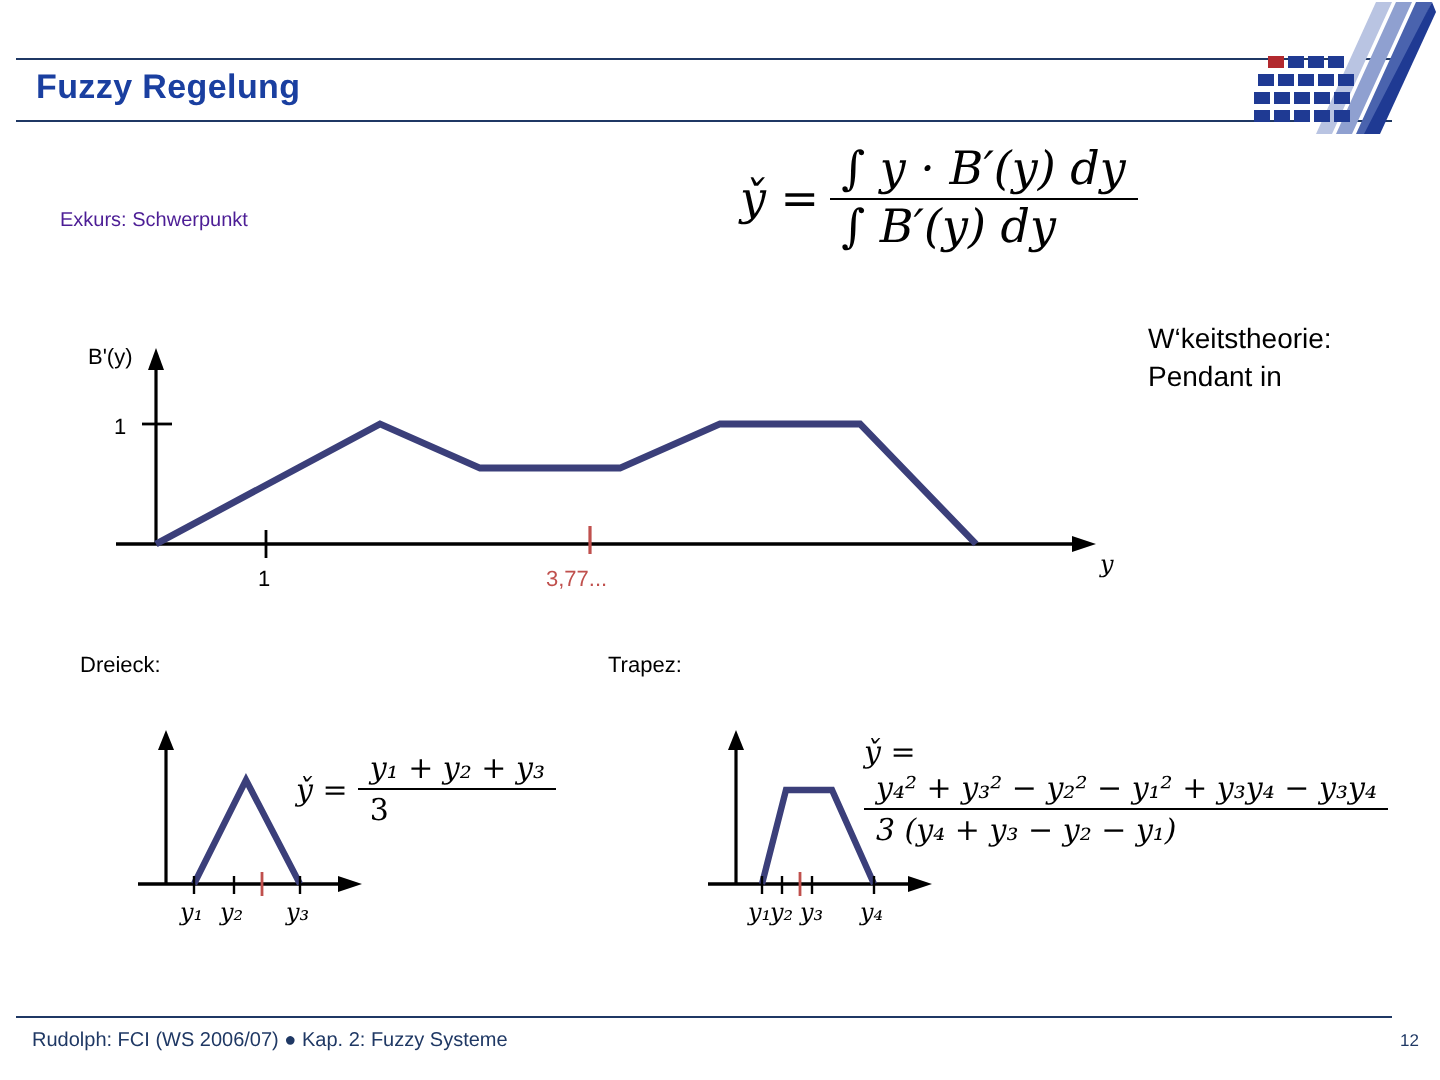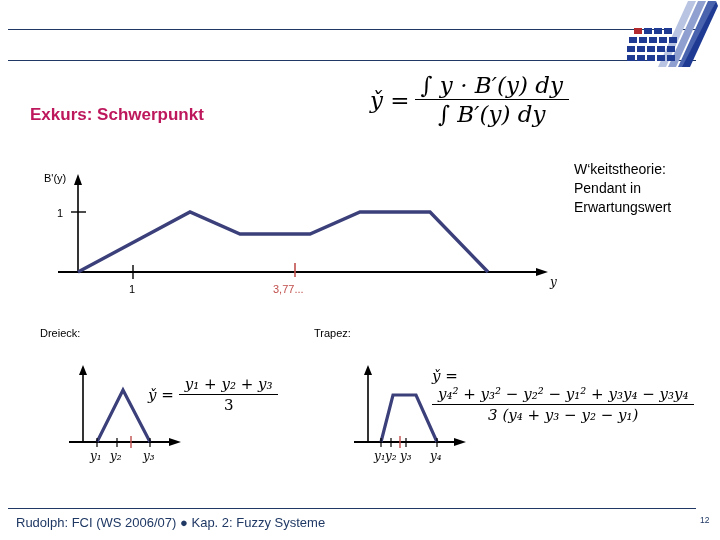--- a/index.html
+++ b/index.html
@@ -41,74 +41,74 @@
     white-space: nowrap;
   }
 
   
   #logo { position: absolute; right: 2px; top: 0; width: 92px; height: 68px; }
 
   
   #excursus-label {
     position: absolute;
     left: 30px; top: 105px;
-    font-size: 17px;
-    font-weight: bold;
-    color: #be185d;
+    font-size: 10px;
+    font-weight: normal;
+    color: #4c1d95;
     white-space: nowrap;
   }
   #pendant-note {
     position: absolute;
     left: 574px; top: 160px;
     font-size: 14px;
     color: #000000;
     line-height: 19px;
     white-space: nowrap;
   }
   .section-heading {
     position: absolute;
     font-size: 11px;
     color: #000000;
     white-space: nowrap;
   }
   #dreieck-heading { left: 40px;  top: 327px; }
-  #trapez-heading  { left: 314px; top: 327px; }
+  #trapez-heading  { left: 304px; top: 327px; }
 
   
   .math {
     font-family: "DejaVu Serif", serif;
     font-style: italic;
     color: #000;
     position: absolute;
   }
   .frac {
     display: inline-block;
     vertical-align: middle;
-    text-align: center;
+    text-align: left;
   }
   .frac .num { display: block; padding: 0 6px 1px 6px; }
   .frac .den { display: block; border-top: 1.4px solid #000; padding: 1px 6px 0 6px; }
   .lhs { display: inline-block; vertical-align: middle; padding-right: 5px; }
   .up { font-style: normal; }
 
   #main-formula { left: 370px; top: 72px; font-size: 23px; }
   #triangle-formula { left: 148px; top: 375px; font-size: 15px; }
   #trapezoid-formula { left: 432px; top: 366px; font-size: 15px; }
 
   
   #footer-rule {
     position: absolute;
     left: 8px; top: 508px;
     width: 688px; height: 1px;
     background: #1f3864;
   }
   #footer-text {
     position: absolute;
     left: 16px; top: 515px;
-    font-size: 13px;
+    font-size: 10px;
     color: #1f3864;
     white-space: nowrap;
   }
   #footer-page {
     position: absolute;
     left: 700px; top: 515px;
     font-size: 8.5px;
     color: #1f3864;
   }
 
@@ -120,20 +120,21 @@
   .fig-text  { font-family: "Liberation Sans", sans-serif; font-size: 11px; fill: #000; }
   .fig-red   { fill: #c0504d; }
   .fig-math  { font-family: "DejaVu Serif", serif; font-style: italic; font-size: 12px; fill: #000; }
 </style>
 </head>
 <body>
 
 <div id="slide-header">
   <div class="hdr-rule top"></div>
   <div class="hdr-rule bot"></div>
+  <div id="page-title">Fuzzy Regelung</div>
 </div>
 
 <svg id="logo" viewBox="0 0 92 68">
 
   <polygon points="58,2 70,2 38,66 26,66" fill="#ffffff"></polygon>
   <polygon points="62,1 70,1 40,67 32,67" fill="#b9c4e2"></polygon>
   <polygon points="72,1 80,1 50,67 42,67" fill="#8fa0d0"></polygon>
   <polygon points="82,1 90,1 60,67 52,67" fill="#4a63ae"></polygon>
   <polygon points="90,1 92,6 64,67 56,67" fill="#1f3a93"></polygon>
 
@@ -163,21 +164,20 @@
 
 <div id="excursus-label">Exkurs: Schwerpunkt</div>
 
 <div class="math" id="main-formula">
   <span class="lhs">y̌ =</span><span class="frac"><span class="num">∫ y · B′(y) dy</span><span class="den">∫ B′(y) dy</span></span>
 </div>
 
 <div id="pendant-note">
   <div>W‘keitstheorie:</div>
   <div>Pendant in</div>
-  <div>Erwartungswert</div>
 </div>
 
 <svg id="main-figure" width="530" height="145" viewBox="0 0 530 145">
 
   <line x1="48" y1="112" x2="48" y2="22" stroke="#000" stroke-width="1.6"></line>
   <polygon points="48,14 44,25 52,25" fill="#000"></polygon>
 
   <line x1="28" y1="112" x2="510" y2="112" stroke="#000" stroke-width="1.8"></line>
   <polygon points="518,112 506,108 506,116" fill="#000"></polygon>
 

